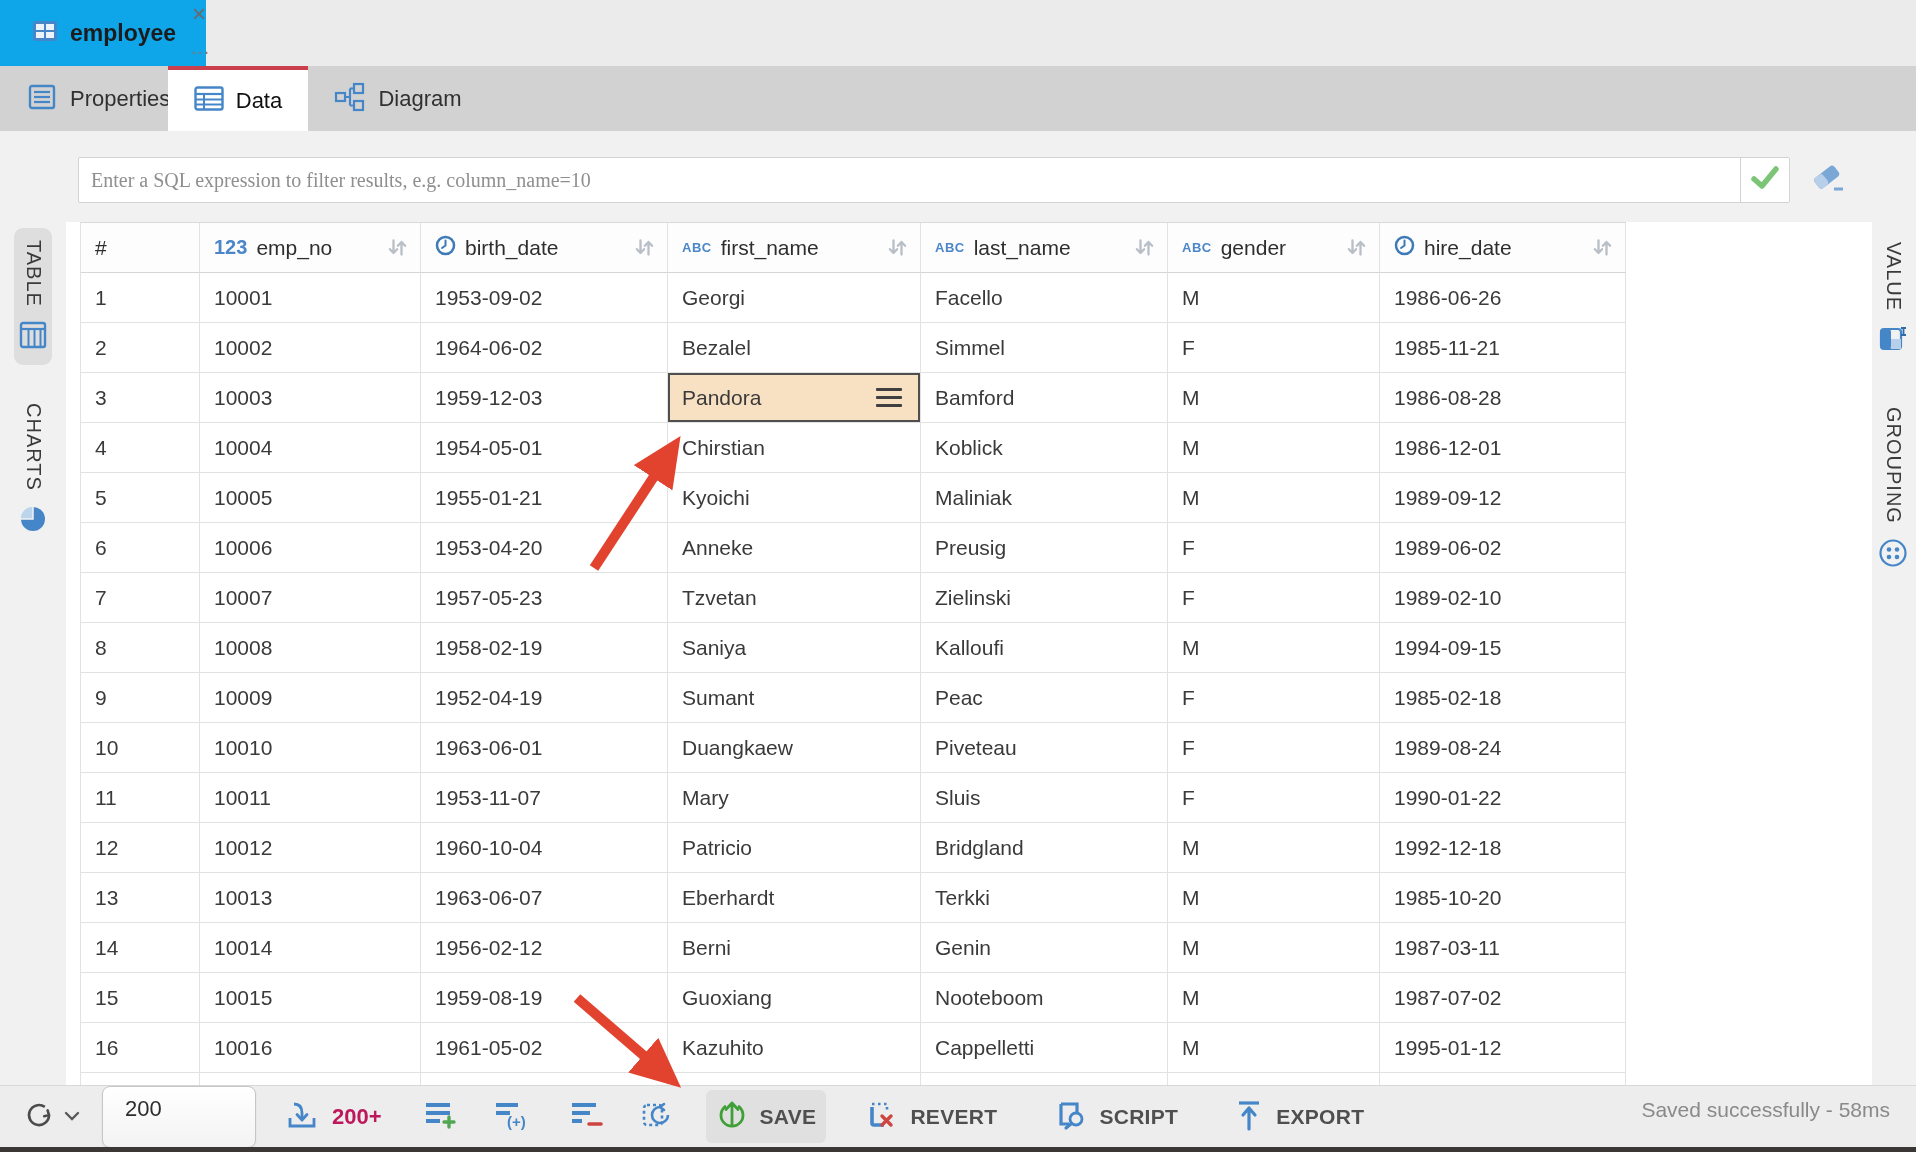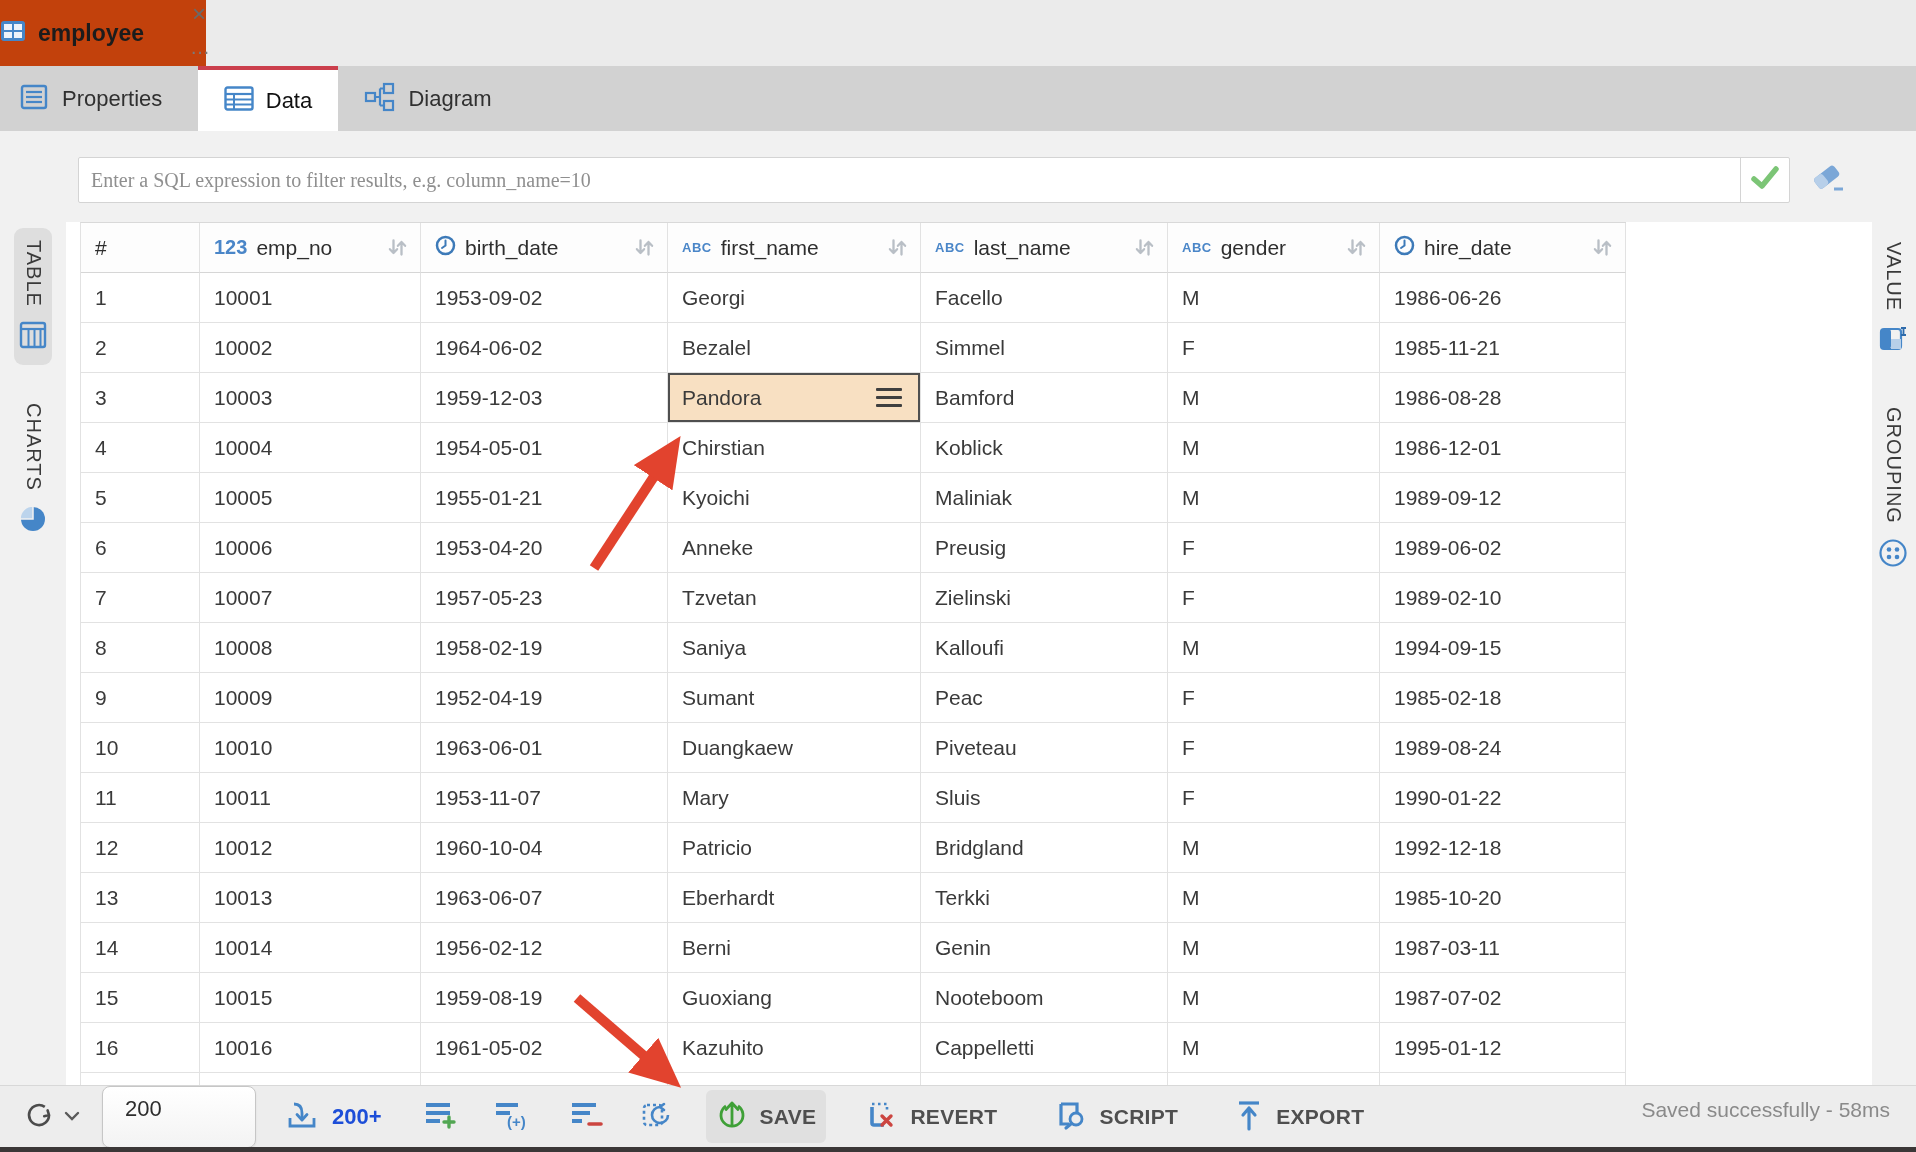--- a/index.html
+++ b/index.html
@@ -3,30 +3,30 @@
 <meta charset="utf-8">
 <style>
   html,body{margin:0;padding:0;}
   body{width:1916px;height:1152px;position:relative;overflow:hidden;
        font-family:"Liberation Sans",sans-serif;background:#ebebeb;
        -webkit-font-smoothing:antialiased;}
   .abs{position:absolute;}
 
   
   .tabrow1{left:0;top:0;width:1916px;height:66px;background:#ebebeb;}
-  .emp-tab{left:0;top:0;width:206px;height:66px;background:#c2410c;
-           display:flex;align-items:center;padding-left:0;box-sizing:border-box;}
+  .emp-tab{left:0;top:0;width:206px;height:66px;background:#0ea5e9;
+           display:flex;align-items:center;padding-left:32px;box-sizing:border-box;}
   .emp-title{font-size:23px;font-weight:bold;color:#1c1c1c;margin-left:12px;}
   .emp-close{left:192px;top:2px;font-size:24px;color:#6a6a6a;cursor:default;line-height:24px;}
   .emp-more{left:190px;top:36px;font-size:20px;color:#7a7a7a;letter-spacing:1px;}
 
   .tabrow2{left:0;top:66px;width:1916px;height:65px;background:#d2d2d2;display:flex;}
   .tab{display:flex;align-items:center;height:65px;box-sizing:border-box;}
   .tab .lbl{font-size:22px;color:#303030;}
-  .tab-props{width:198px;padding-left:20px;}
+  .tab-props{width:168px;padding-left:28px;}
   .tab-props .lbl{margin-left:14px;}
   .tab-data{width:140px;background:#ffffff;border-top:4px solid #cb3f4c;justify-content:center;}
   .tab-data .lbl{font-weight:normal;color:#101010;margin-left:12px;}
   .tab-diagram{width:180px;justify-content:center;}
   .tab-diagram .lbl{margin-left:12px;}
 
   
   .workspace{left:0;top:131px;width:1916px;height:1016px;background:#f1f1f1;}
   .content{left:66px;top:91px;width:1806px;height:863px;background:#ffffff;}
 
@@ -73,21 +73,21 @@
       padding-left:22px;box-sizing:border-box;}
   .tb-group{display:flex;align-items:center;}
   .tb-btn{display:flex;align-items:center;gap:12px;background:transparent;border:none;
       font-family:"Liberation Sans",sans-serif;padding:8px 10px;border-radius:6px;}
   .tb-btn .tlabel{font-size:21px;font-weight:bold;color:#4f4f4f;letter-spacing:.3px;}
   .tb-btn.hovered{background:#e0e0e0;}
   .fetch-input{width:130px;height:44px;border:1px solid #c6c6c6;border-radius:8px;
       background:linear-gradient(#ffffff,#f3f3f3);font-size:22px;color:#2d2d2d;
       padding:0 0 16px 22px;font-family:"Liberation Sans",sans-serif;outline:none;
       box-shadow:0 1px 2px rgba(0,0,0,.08);}
-  .fetch-more{font-size:22px;font-weight:bold;color:#1d4ed8;margin-left:10px;}
+  .fetch-more{font-size:22px;font-weight:bold;color:#be185d;margin-left:10px;}
   .status{position:absolute;right:26px;top:1098px;font-size:21px;color:#8a8a8a;}
 
   .bottom-edge{left:0;top:1147px;width:1916px;height:5px;background:#3b3737;}
 
   
   .overlay{left:0;top:0;width:1916px;height:1152px;pointer-events:none;z-index:50;}
 </style>
 </head>
 <body>
 

